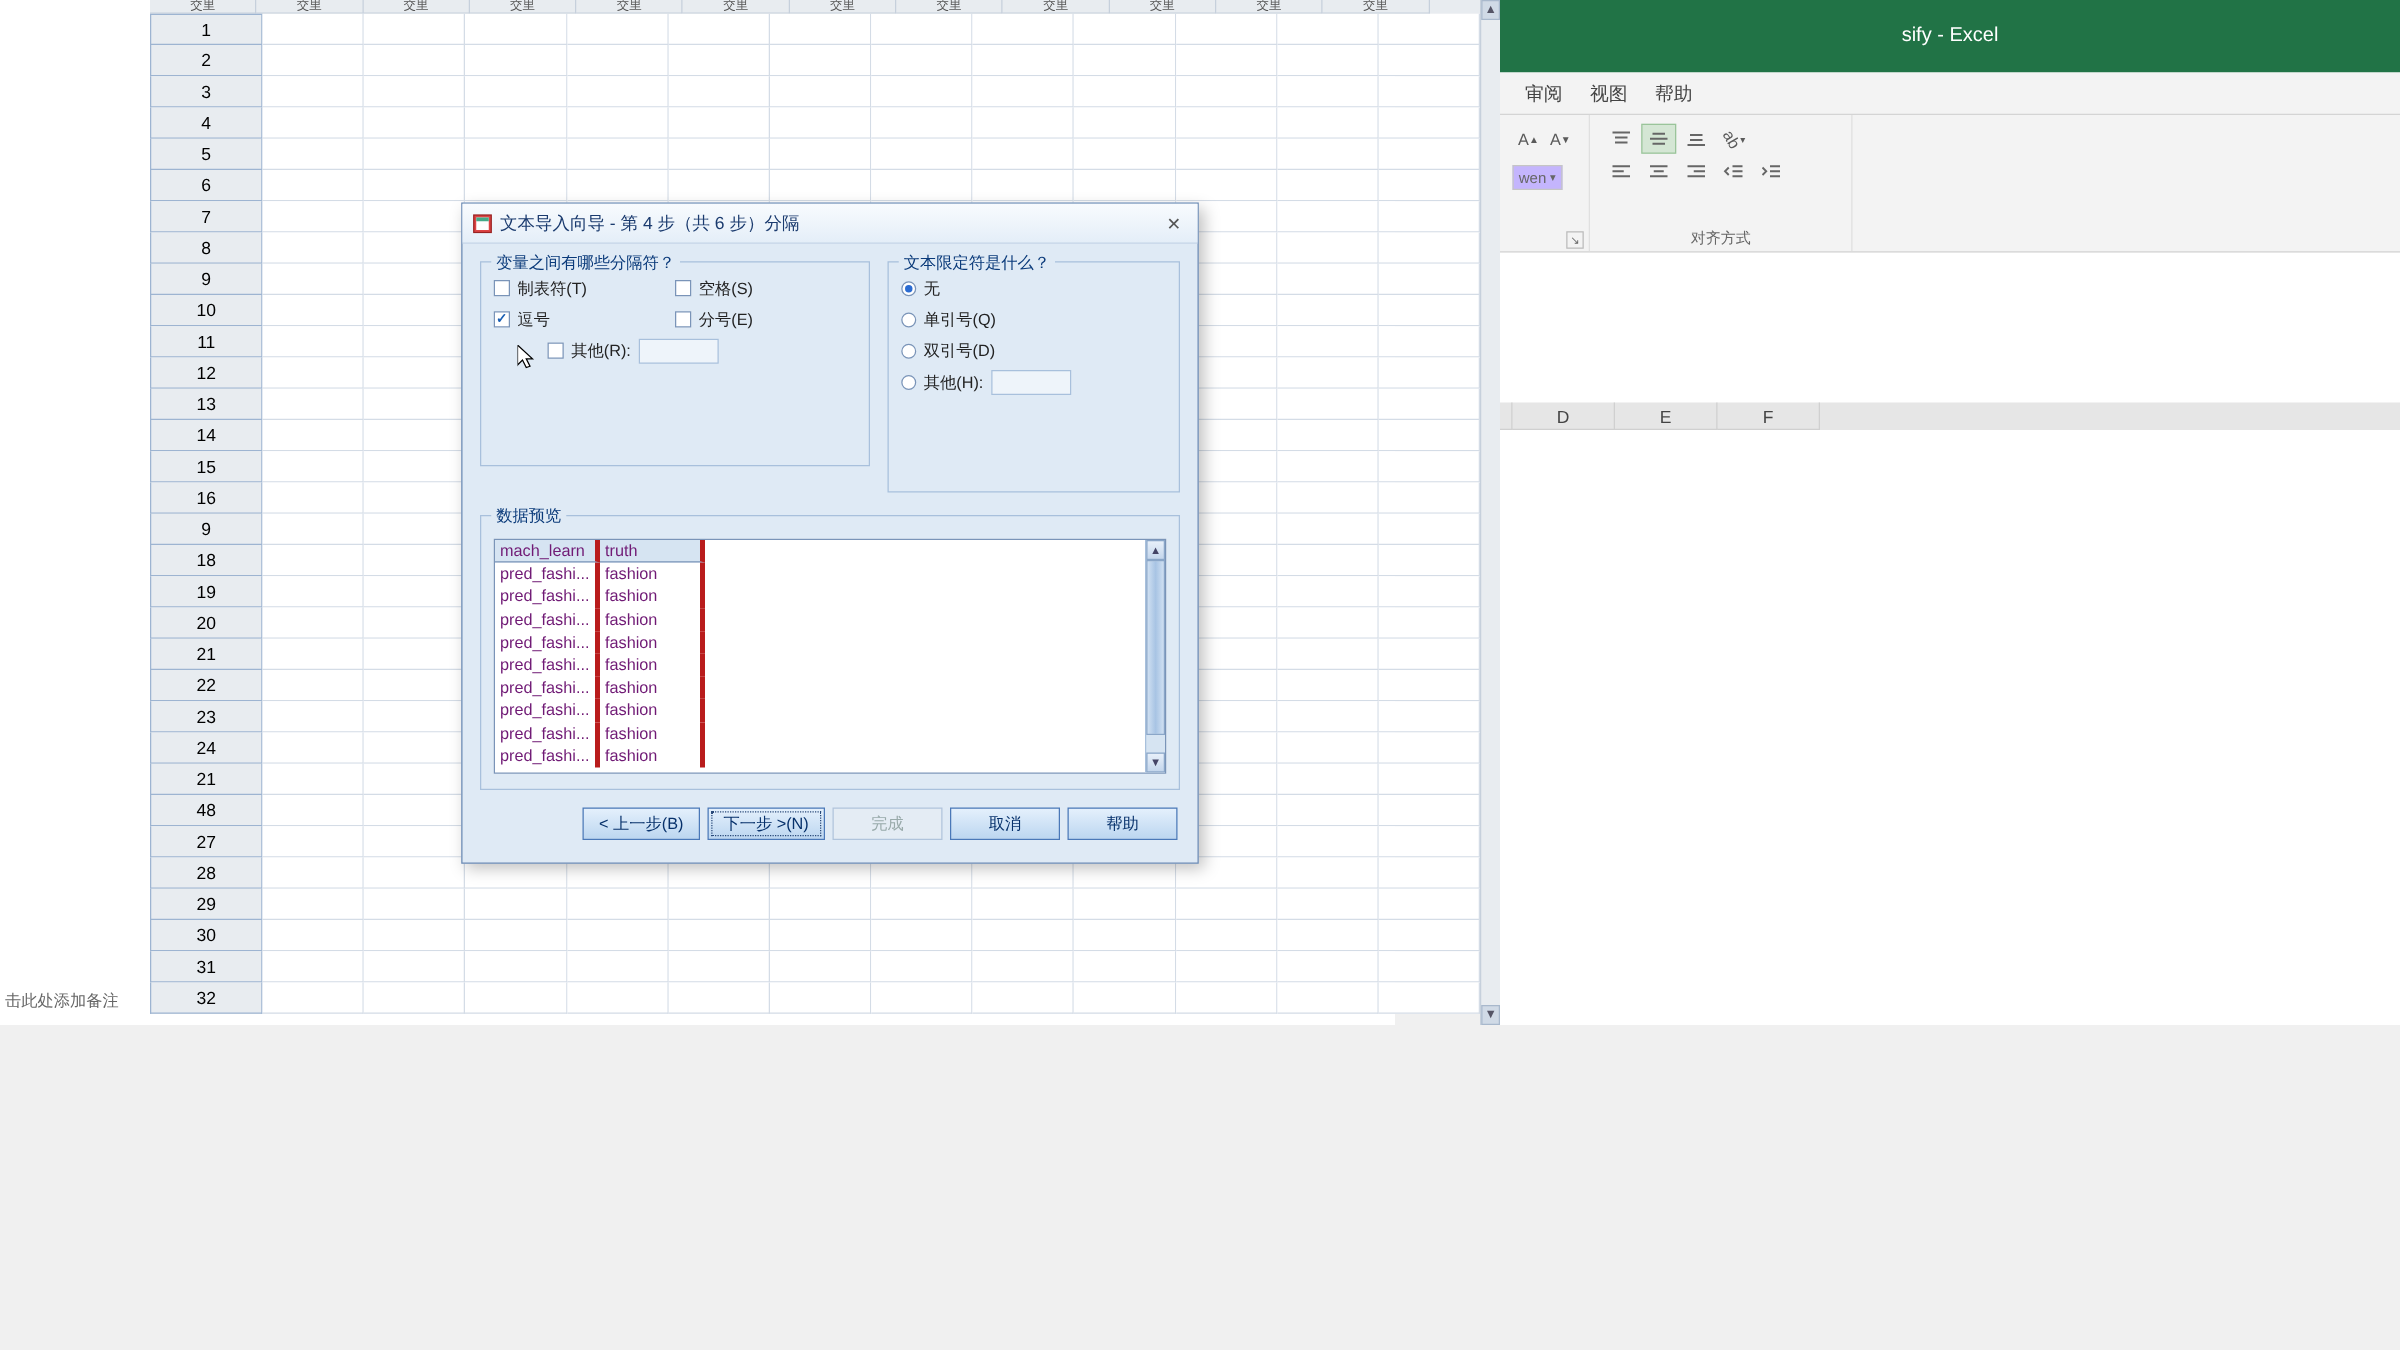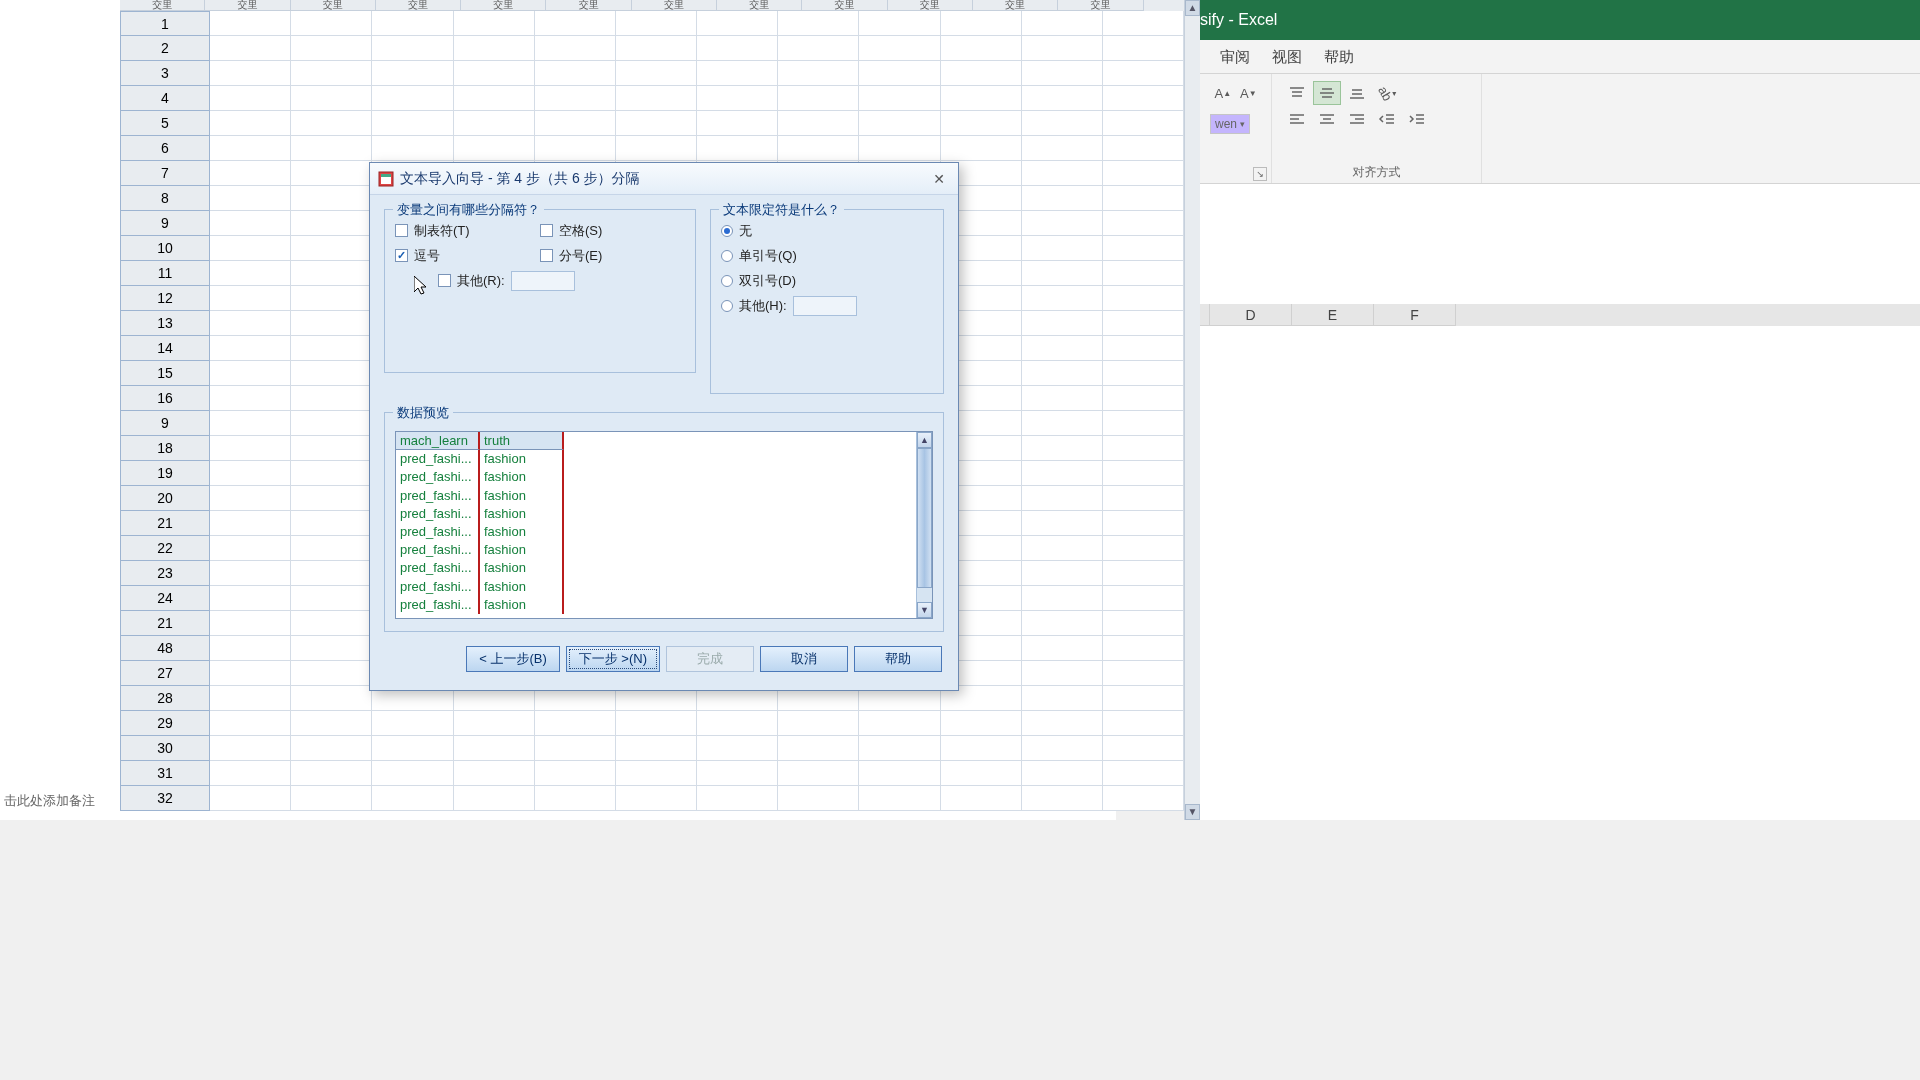--- a/index.html
+++ b/index.html
@@ -217,26 +217,26 @@
     .preview-table {
       flex: 1;
       overflow: hidden;
     }
     .pv-row { display: flex; height: 18.2px; font-size: 13px; }
     .pv-tophead .pv-cell {
        background: #d6e4f2;
        border-bottom: 1px solid #7a94b8;
     }
     .pv-cell {
-      border-right: 2px solid #b91c1c;
+      border-right: 4px solid #b91c1c;
       padding: 0 4px;
       white-space: nowrap;
       overflow: hidden;
       line-height: 18px;
-      color: #15803d;
+      color: #701a75;
     }
     .pv-c1 { width: 84px; }
     .pv-c2 { width: 84px; }
     .preview-scroll {
       width: 16px;
       background: #d6e4f2;
       border-left: 1px solid #a8c0dc;
       position: relative;
     }
     .preview-scroll .sbtn {
@@ -289,24 +289,25 @@
     
     .excel-frag {
       position: absolute;
       right: 0;
       top: 0;
       width: 720px;
       height: 820px;
       background: #fff;
     }
     .excel-titlebar {
-      height: 40px;
+      height: 58px;
       background: #217346;
       display: flex;
       align-items: center;
+      justify-content: center;
       color: #fff;
       font-size: 16px;
     }
     .excel-tabs {
       height: 34px;
       background: #f3f3f3;
       display: flex;
       align-items: flex-end;
       gap: 18px;
       padding: 0 18px;

